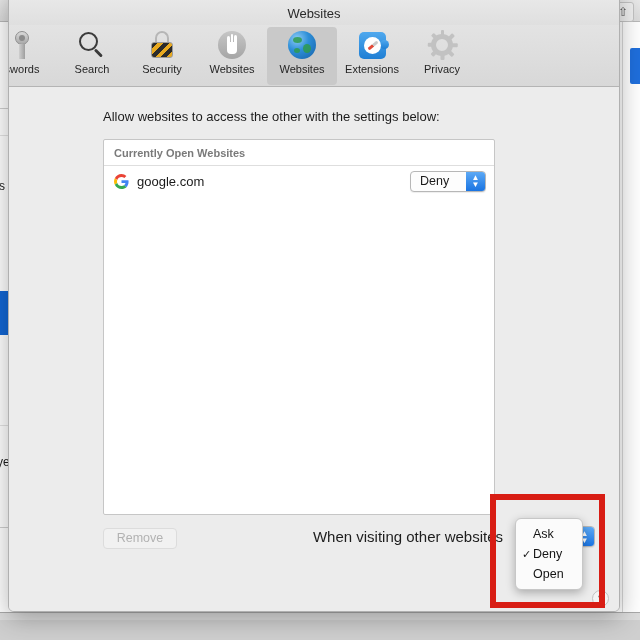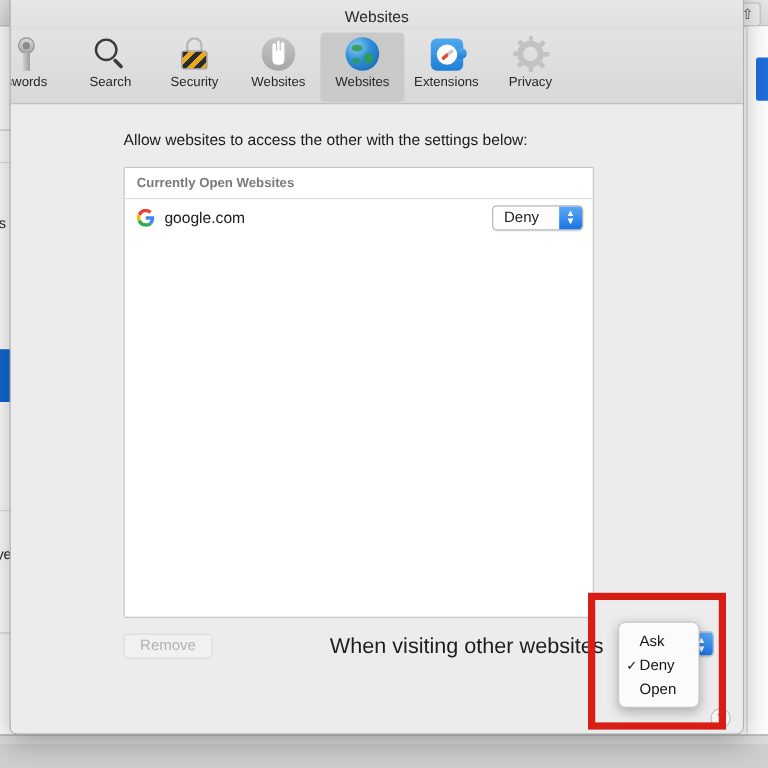--- a/index.html
+++ b/index.html
@@ -228,21 +228,21 @@
     position: absolute; left: 94px; top: 438px; width: 492px; height: 26px;
     display: flex; align-items: center;
   }
   .remove-btn {
     width: 74px; height: 21px; border: 1px solid #dcdcdc; border-radius: 4px;
     background: #f1f1f1; color: #b2b2b2; font-size: 12.5px;
     display: flex; align-items: center; justify-content: center;
   }
   .other-label {
     position: absolute; right: 92px; top: 3px;
-    font-size: 18px; color: #1d1d1d; white-space: nowrap;
+    font-size: 15px; color: #1d1d1d; white-space: nowrap;
   }
   .other-popup {
     position: absolute; right: 0; top: 1px; width: 76px; height: 21px;
   }
 
   
   .menu-popup {
     position: absolute; left: 515px; top: 518px; width: 68px;
     background: #fbfbfb; border: 1px solid #c7c7c7; border-radius: 6px;
     box-shadow: 0 3px 10px rgba(0,0,0,.28);

